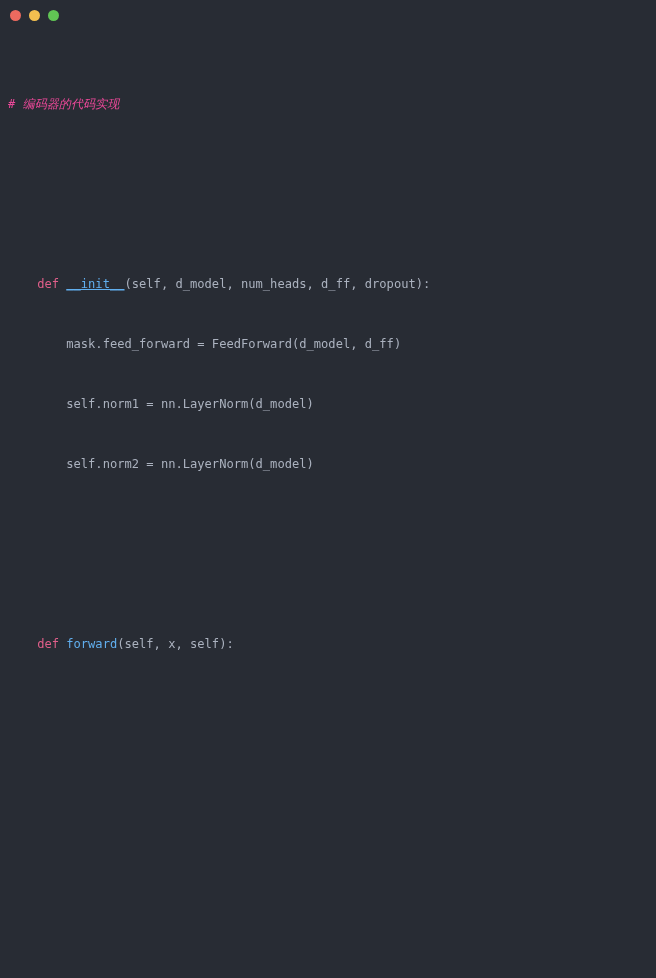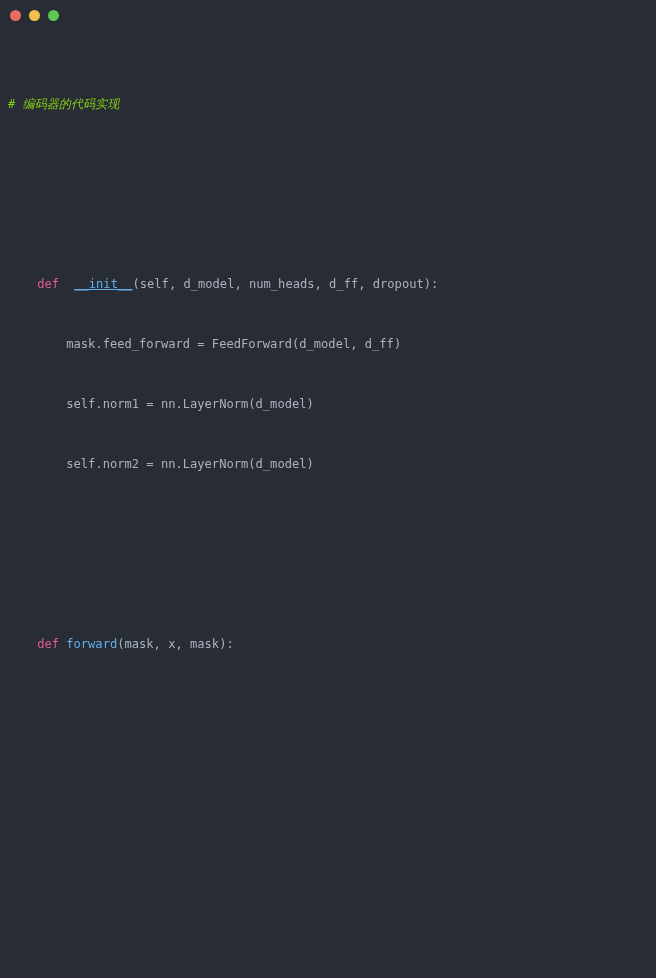--- a/index.html
+++ b/index.html
@@ -47,24 +47,24 @@
     white-space: pre;
     letter-spacing: 0px;
   }
   .line {
     height: 20px;
     white-space: pre;
   }
   .line.blank { height: 20px; }
 
   
-  .cmt  { color: #84cc16; font-style: italic; }
+  .cmt  { color: #ec4899; font-style: italic; }
   .kw2  { color: #e05f8a; }      
   .fn   { color: #61afef; }      
-  .fnu  { color: #61afef; text-decoration: underline; margin-left: 8px; }
+  .fnu  { color: #61afef; text-decoration: underline; }
   .cls  { color: #e5c07b; }      
   .id   { color: #abb2bf; }      
   .op   { color: #abb2bf; }
 </style>
 </head>
 <body>
 
 <div class="window">
 
   <div class="titlebar">
@@ -77,21 +77,21 @@
 
     <div class="line"><span class="cmt"># 编码器的代码实现</span></div>
     <div class="line blank"></div>
     <div class="line blank"></div>
     <div class="line"><span class="id">    </span><span class="kw2">def</span><span class="id"> </span><span class="fnu">__init__</span><span class="id">(self, d_model, num_heads, d_ff, dropout):</span></div>
     <div class="line"><span class="id">        mask.feed_forward = FeedForward(d_model, d_ff)</span></div>
     <div class="line"><span class="id">        self.norm1 = nn.LayerNorm(d_model)</span></div>
     <div class="line"><span class="id">        self.norm2 = nn.LayerNorm(d_model)</span></div>
     <div class="line blank"></div>
     <div class="line blank"></div>
-    <div class="line"><span class="id">    </span><span class="kw2">def</span><span class="id"> </span><span class="fn">forward</span><span class="id">(mask, x, mask):</span></div>
+    <div class="line"><span class="id">    </span><span class="kw2">def</span><span class="id"> </span><span class="fn">forward</span><span class="id">(self, x, self):</span></div>
     <div class="line blank"></div>
     
     
     
     
     
     
     
     
     

